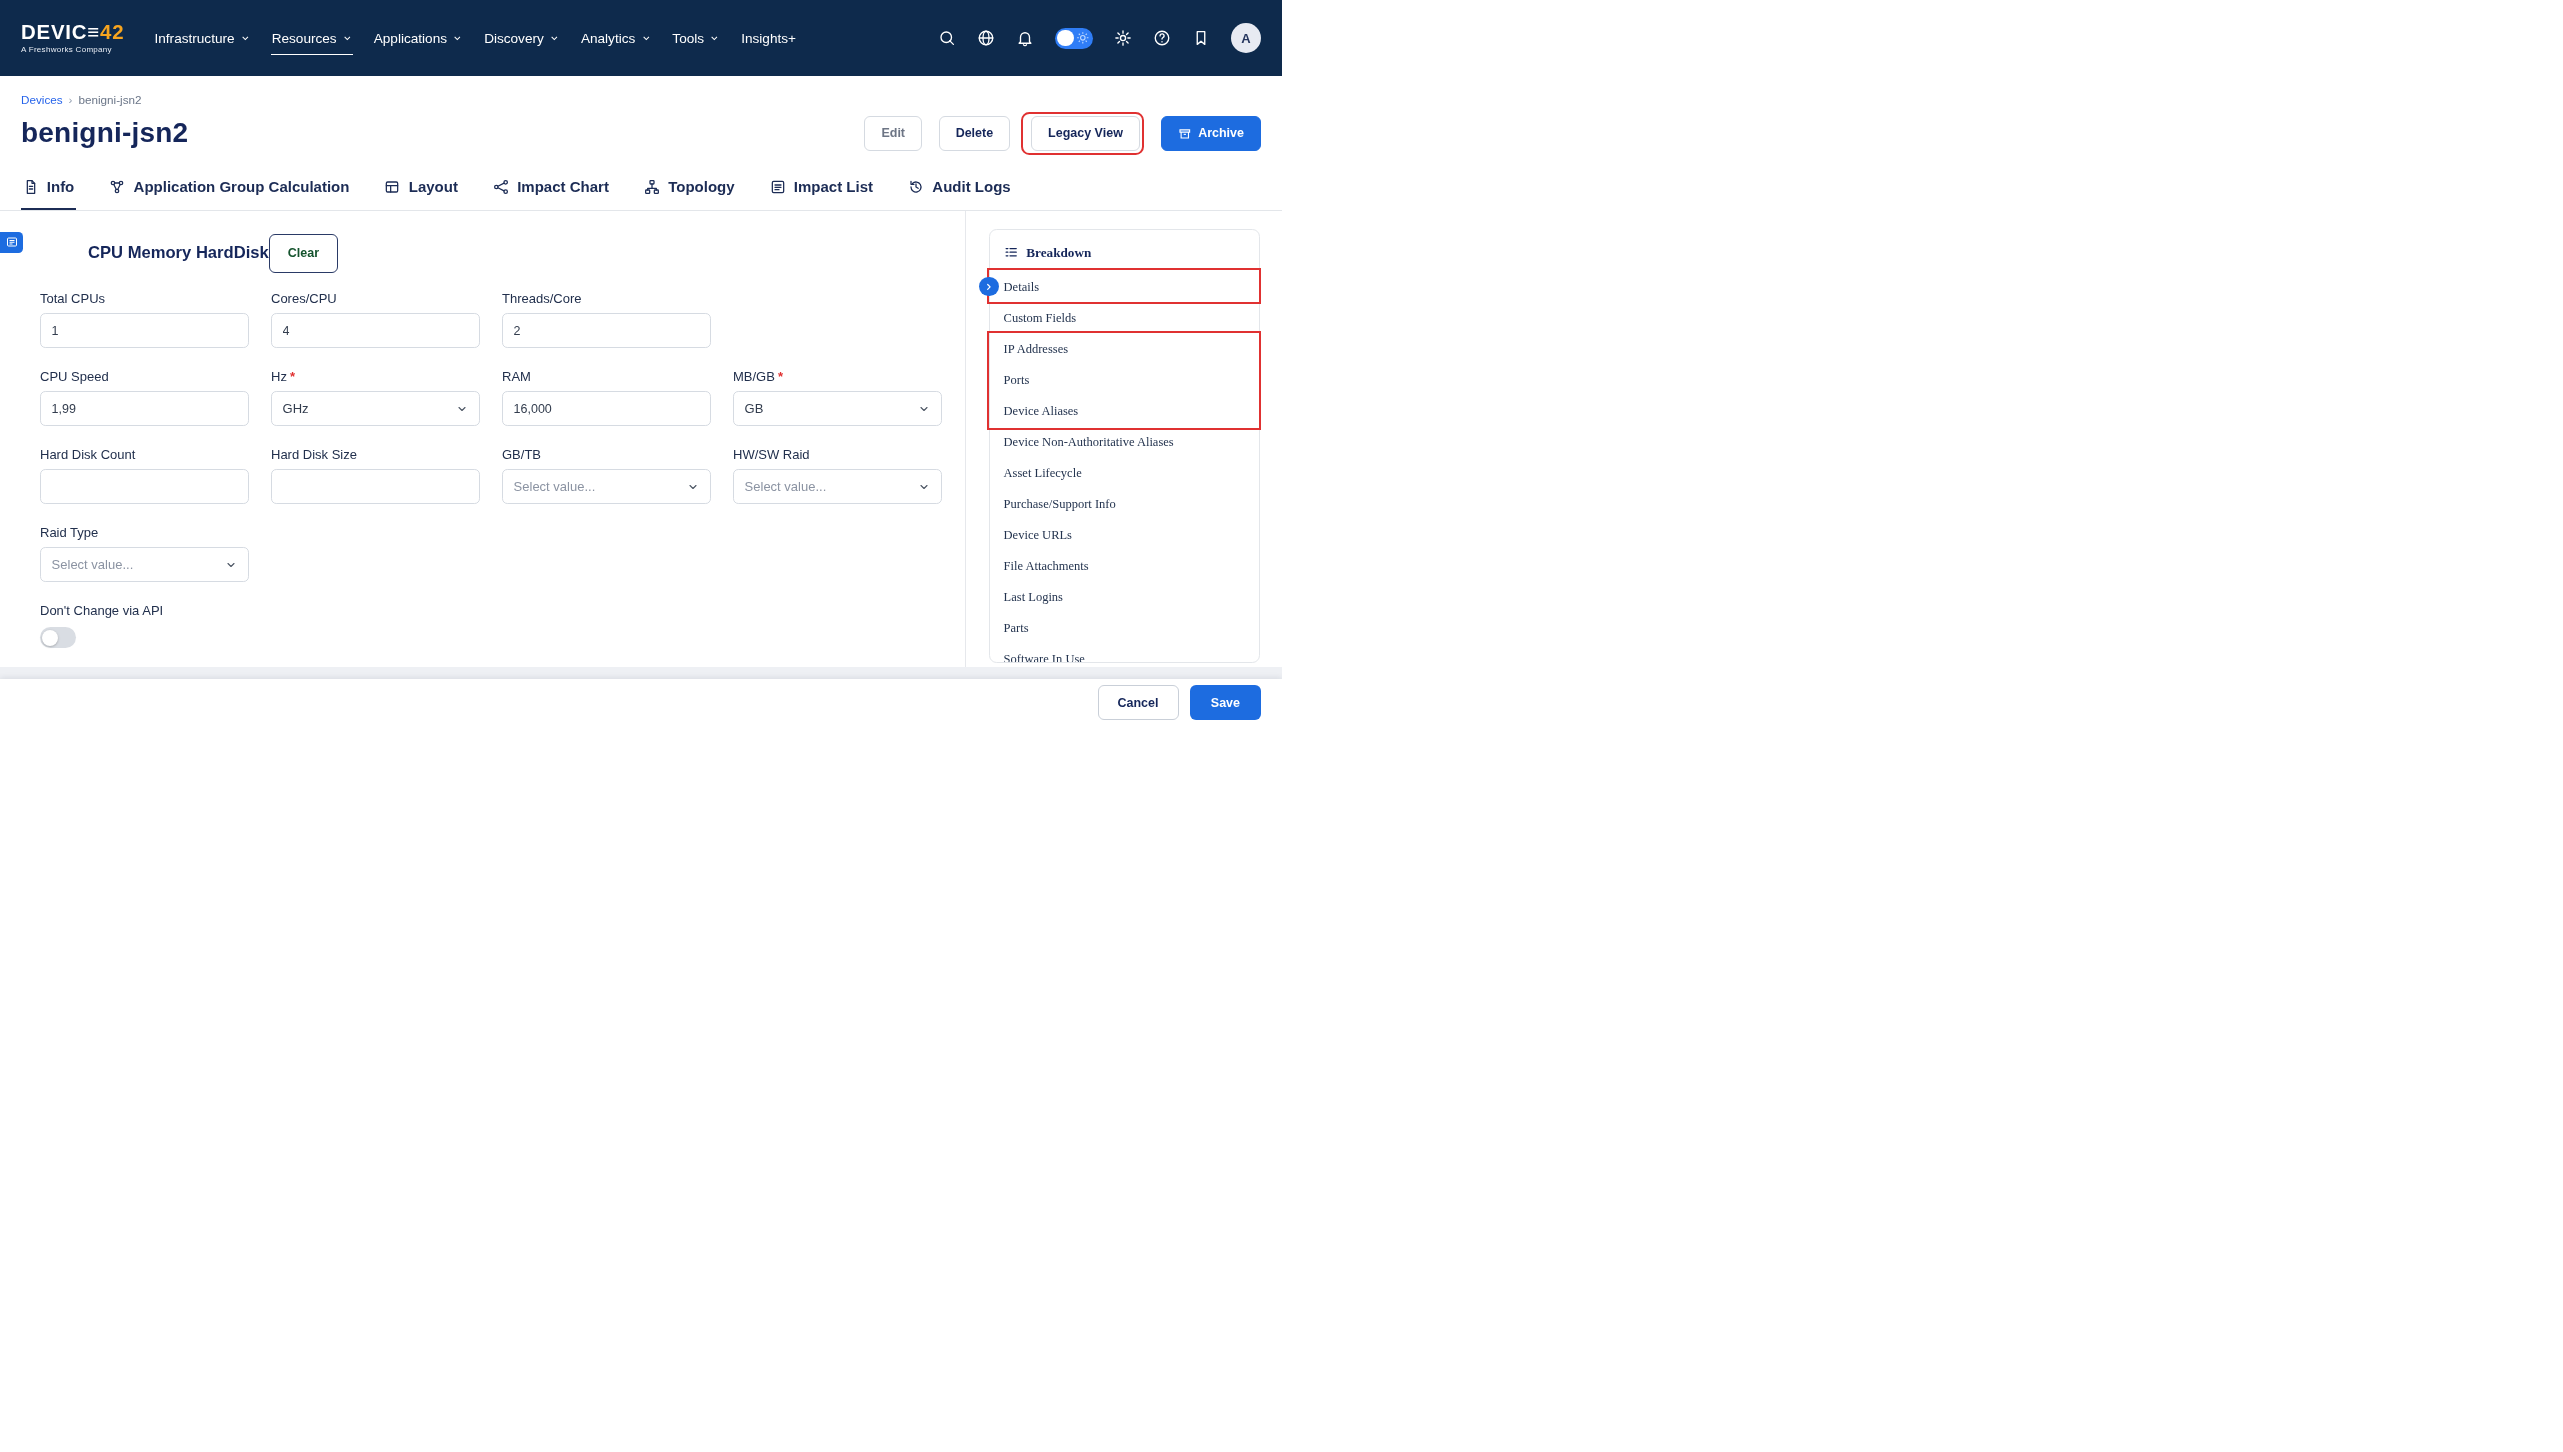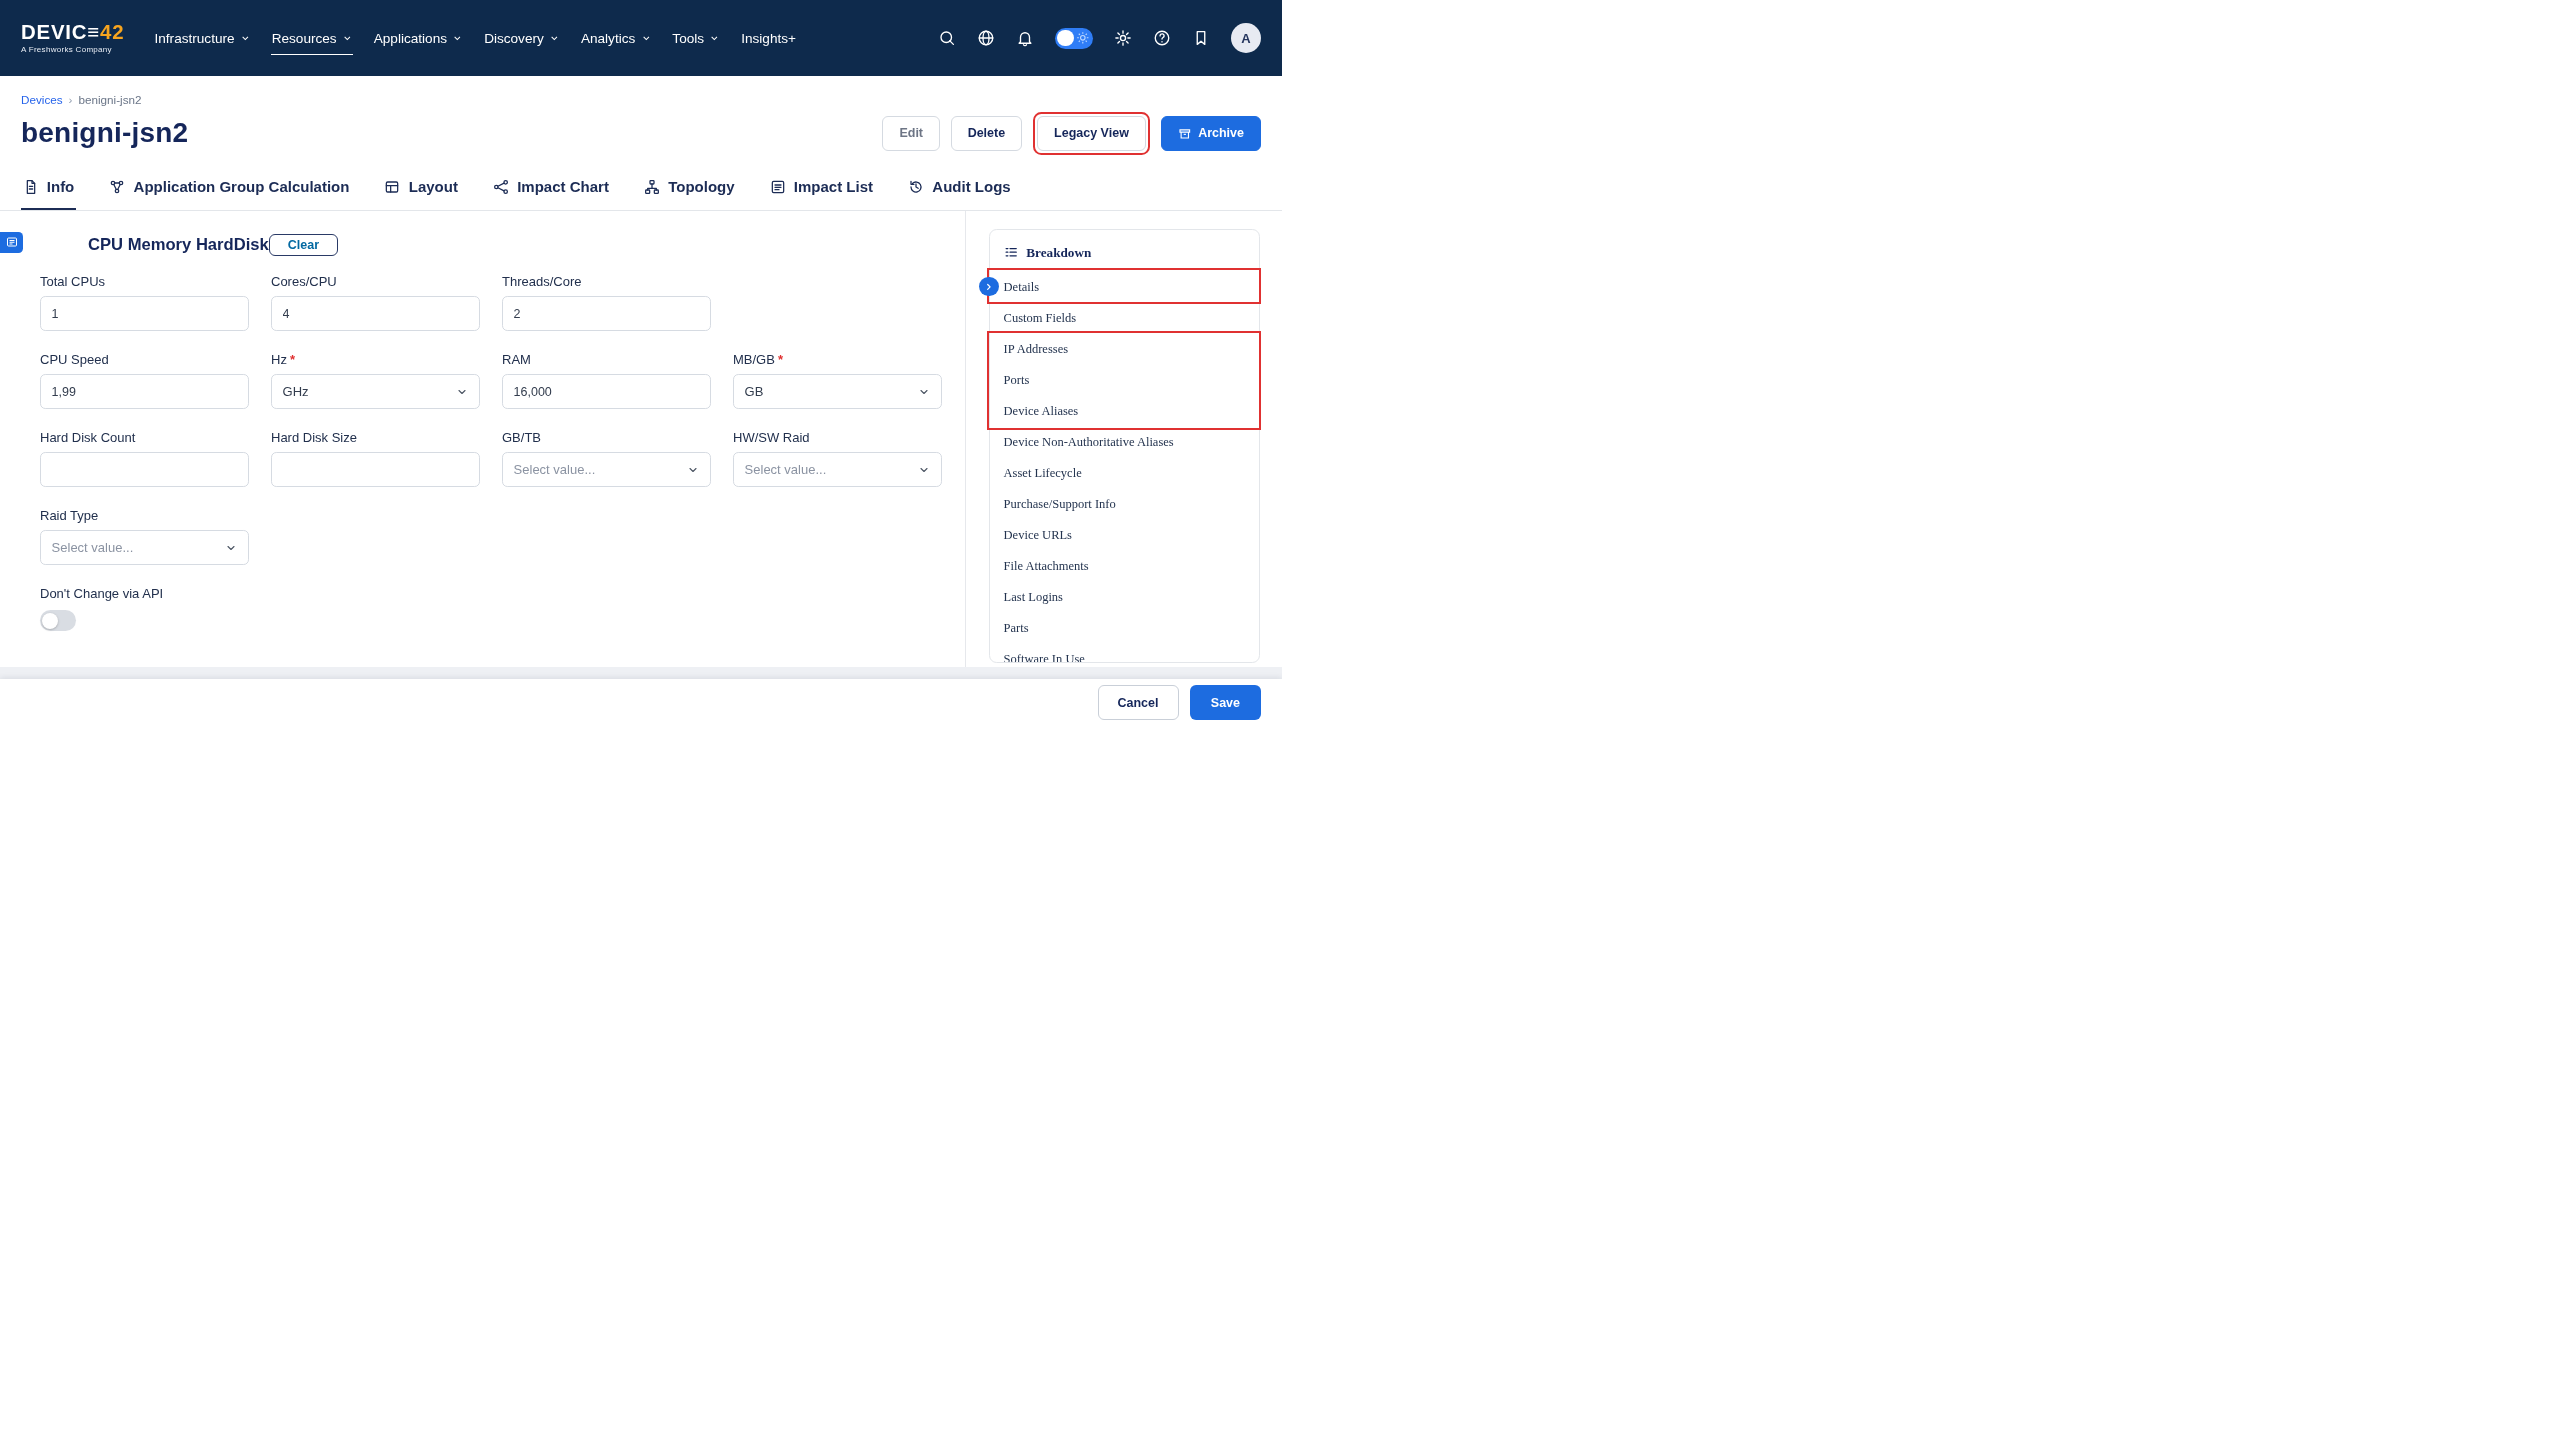--- a/index.html
+++ b/index.html
@@ -34,21 +34,21 @@
   
   .crumbs { padding:16.6px 21px 0; font-size:11.7px; display:flex; gap:6px; align-items:center; flex-shrink:0; }
   .crumb-link { color:#2563eb; cursor:pointer; }
   .crumb-sep { color:#94a0b2; }
   .crumb-cur { color:#6b7688; }
   .title-row { display:flex; align-items:center; padding:6px 21px 0; flex-shrink:0; }
   .page-title { font-size:28px; font-weight:800; color:#15265a; letter-spacing:0.2px; }
   .title-actions { margin-left:auto; display:flex; align-items:center; gap:10.6px; }
   .btn { height:35px; padding:0 16px; border-radius:6px; font-size:12.5px; font-weight:600;
          display:flex; align-items:center; gap:6.8px; cursor:pointer; background:#fff;
-         border:0.8px solid #d5dae1; font-family:"Liberation Sans",sans-serif; }
+         border:0.8px solid #d5dae1; font-family:"Liberation Sans",sans-serif;margin-left:6px; }
   .btn-edit { color:#6d7585; }
   .btn-dark { color:#15265a; }
   .ann-wrap { border:2.3px solid #e03131; border-radius:8.3px; padding:2.3px; }
   .btn-primary { background:#1d6ce0; border:0.8px solid #1d6ce0; color:#fff; }
   .btn-primary svg { width:13.6px; height:13.6px; stroke:#fff; fill:none; stroke-width:2; }
 
   
   .tabs { display:flex; gap:32px; padding:0 21px; margin-top:12px; border-bottom:0.8px solid #e3e6ea; flex-shrink:0; }
   .tab { display:flex; align-items:center; gap:8.3px; padding:11.3px 1.5px 13px; font-size:15px; font-weight:700;
          color:#1c2c55; cursor:pointer; border-bottom:2.3px solid transparent; margin-bottom:-0.8px; }
@@ -56,22 +56,22 @@
   .tab.active { border-bottom-color:#1c2c55;text-align:center; }
 
   
   .content { display:flex; flex-shrink:0; height:456px; position:relative; background:#fff; }
   .left-tab-handle { position:absolute; left:0; top:21px; width:23.4px; height:21px; background:#1d6ce0;
                      border-radius:0 4.5px 4.5px 0; display:flex; align-items:center; justify-content:center; cursor:pointer; }
   .left-tab-handle svg { width:12px; height:12px; stroke:#fff; fill:none; stroke-width:2; }
   .form-area { flex:1; padding:23px 23px 0 40px; border-right:0.8px solid #e6e8ec; }
   .section-head { display:flex; align-items:center; margin-bottom:18px; padding-right:23px;margin-left:48px; }
   .section-title { font-size:16.6px; font-weight:700; color:#15265a; }
-  .btn-clear { height:22px; padding:0 18px; border:0.8px solid #2a3a66; border-radius:6px; background:#fff;
-               color:#0369a1; font-size:12.5px; font-weight:600; cursor:pointer; font-family:"Liberation Sans",sans-serif; }
+  .btn-clear { height:39px; padding:0 18px; border:0.8px solid #2a3a66; border-radius:6px; background:#fff;
+               color:#14532d; font-size:12.5px; font-weight:600; cursor:pointer; font-family:"Liberation Sans",sans-serif; }
   .fgrid { display:grid; grid-template-columns:repeat(4,209px); column-gap:22px; row-gap:20.4px; }
   .c1{grid-column:1} .c2{grid-column:2} .c3{grid-column:3} .c4{grid-column:4}
   .r1{grid-row:1} .r2{grid-row:2} .r3{grid-row:3} .r4{grid-row:4} .r5{grid-row:5}
   .flabel { font-size:13px; color:#22304d; margin-bottom:7.6px; font-weight:500; }
   .req { color:#e03131; margin-left:3px; font-weight:700; }
   .tinput { width:100%; height:35px; border:0.8px solid #d6dbe2; border-radius:5.3px; padding:0 10.6px;
             font-size:12.5px; color:#333d4e; font-family:"Liberation Sans",sans-serif; background:#fff; }
   .fselect { width:100%; height:35px; border:0.8px solid #d6dbe2; border-radius:5.3px; padding:0 10.6px;
              display:flex; align-items:center; justify-content:space-between; cursor:pointer; background:#fff; }
   .fselect span { font-size:13px; color:#333d4e; }

